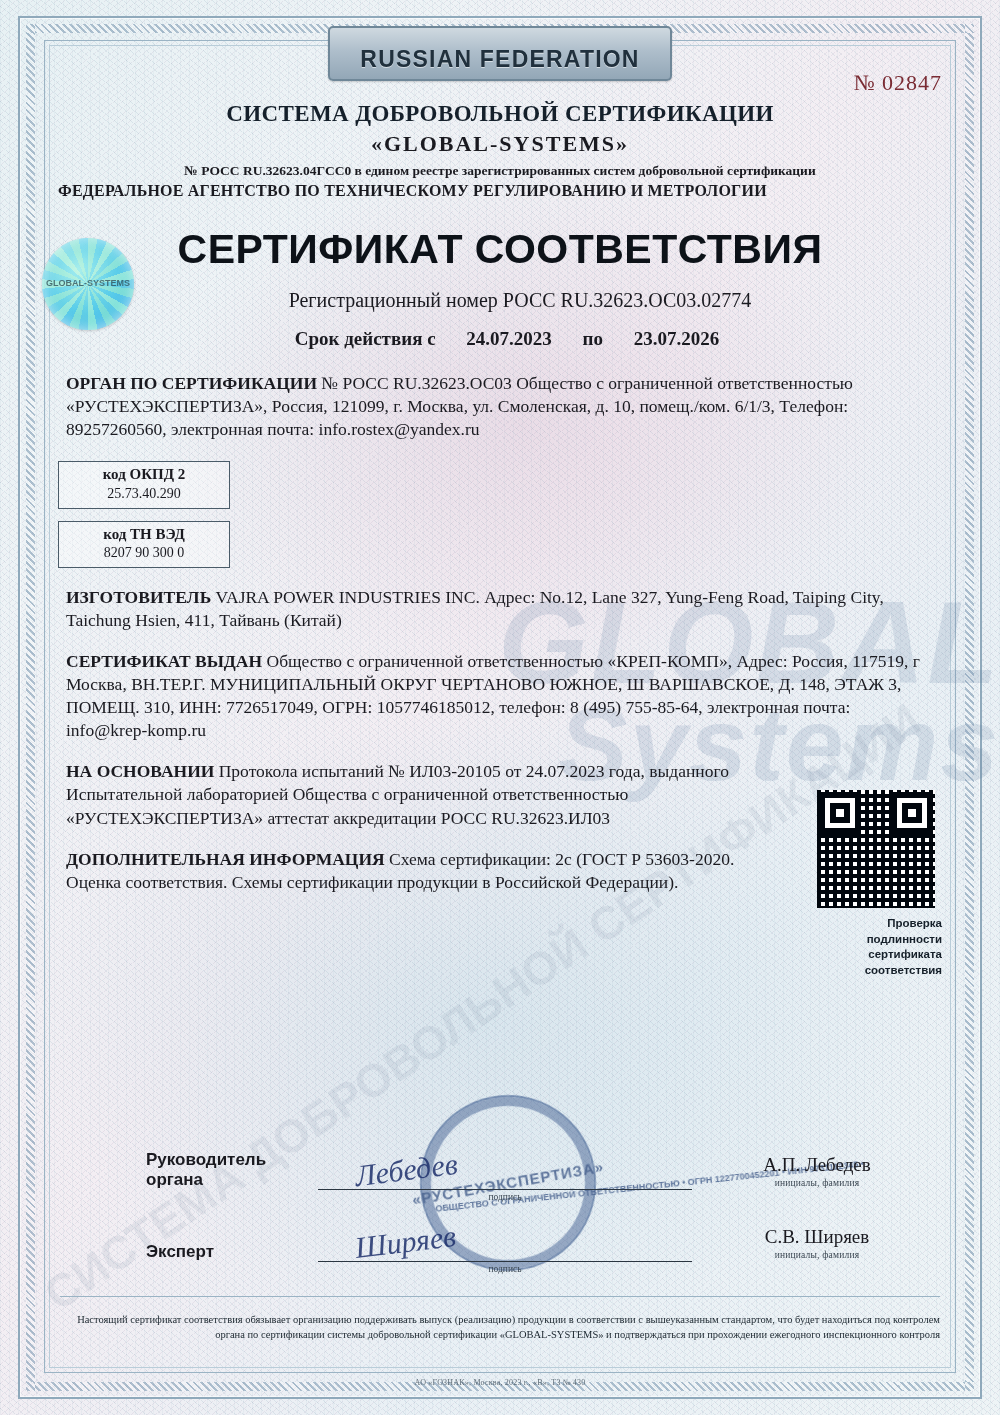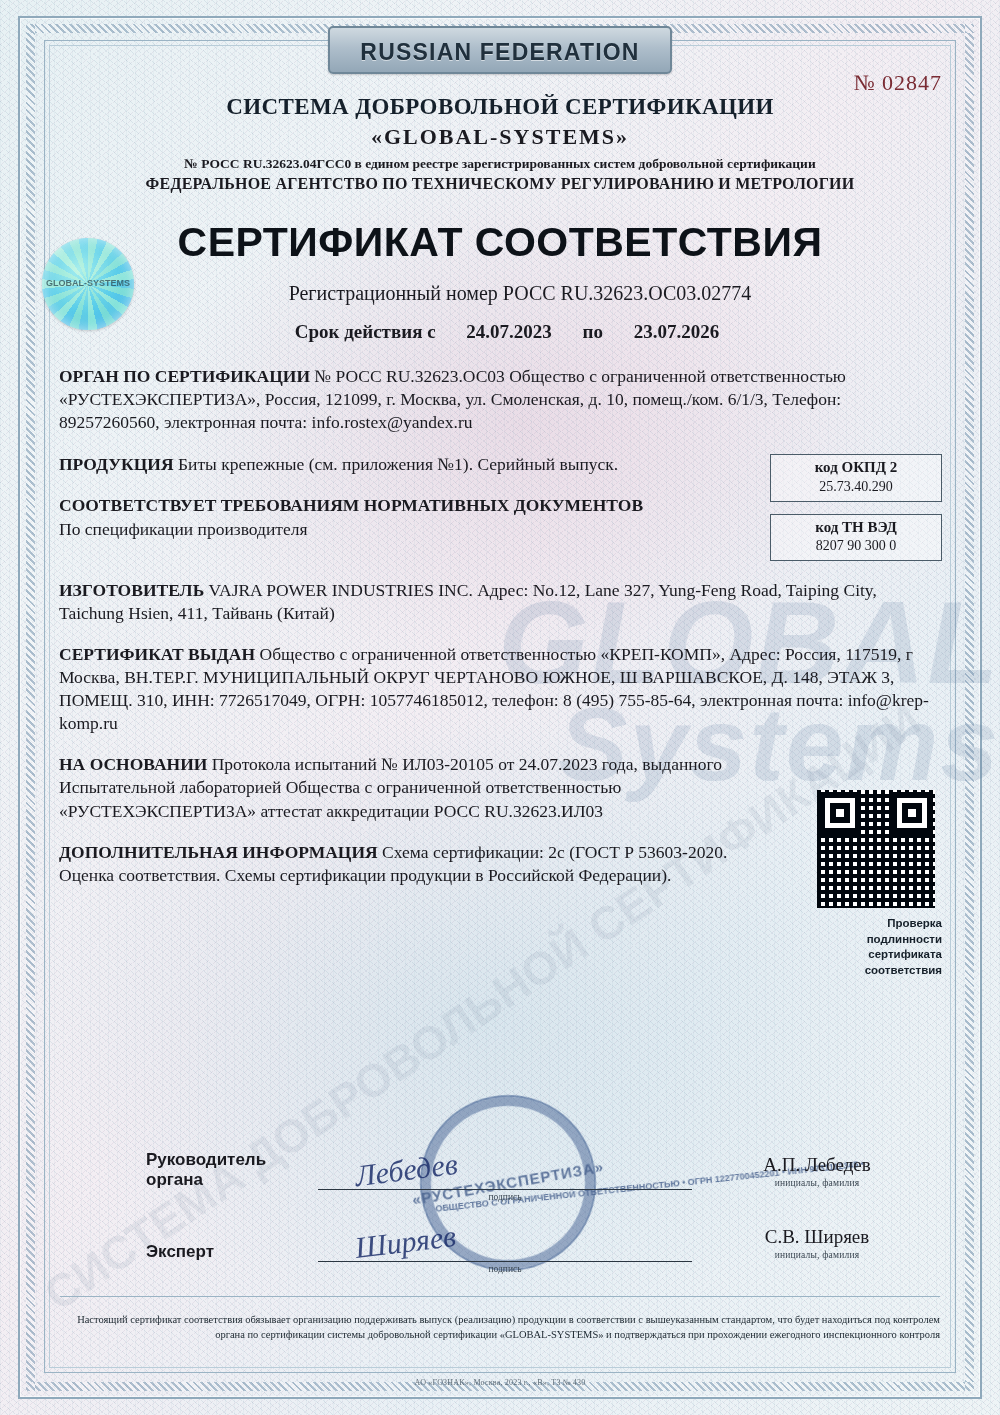--- a/index.html
+++ b/index.html
@@ -108,21 +108,21 @@
     left: 58px; right: 58px; top: 26px;
   }
 
   .rf-banner {
     width: 340px;
     margin: 0 auto;
     background: linear-gradient(180deg, #cfd9e0 0%, #aebecb 45%, #93a7b7 100%);
     border: 2px solid #6f8798;
     border-radius: 5px;
     text-align: center;
-    padding: 11px 0 6px;
+    padding: 18px 0 6px;
     box-shadow: 0 1px 2px rgba(0,0,0,0.18);
   }
   .rf-banner span {
     font-family: "Liberation Sans", sans-serif;
     font-weight: 700;
     font-size: 23px;
     letter-spacing: 1.2px;
     color: #20303d;
     text-shadow: 0 1px 0 rgba(255,255,255,0.55);
   }
@@ -154,21 +154,20 @@
     font-size: 22px;
     letter-spacing: 2px;
   }
   .sys-reg {
     text-align: center;
     margin-top: 6px;
     font-size: 13.5px;
     font-weight: 700;
   }
   .sys-agency {
-    text-align: center;
     margin-top: 3px;
     font-size: 16px;
     font-weight: 700;
     letter-spacing: 0.2px;
   }
 
   .main-title {
     text-align: center;
     margin-top: 26px;
     font-family: "Liberation Sans", sans-serif;
@@ -217,21 +216,21 @@
     font-size: 9px;
     font-weight: 700;
     color: rgba(30,60,70,0.75);
     text-align: center;
     line-height: 1.1;
   }
 
   .body-block { margin-top: 22px; font-size: 17.5px; line-height: 1.32; }
   .body-block .lbl { font-weight: 700; }
   .sec { margin-top: 18px; }
-  .sec p { margin: 1px; }
+  .sec p { margin: 8px; }
 
   .prod-row { display: flex; align-items: flex-start; }
   .prod-left { flex: 1 1 auto; padding-right: 14px; }
   .codes { width: 172px; flex: 0 0 auto; margin-top: 2px; }
   .code-box {
     border: 1.5px solid #4a5b68;
     text-align: center;
     padding: 3px 4px 4px;
     background: rgba(255,255,255,0.35);
   }
@@ -437,28 +436,20 @@
     </div>
 
     <div class="body-block">
 
       <div class="sec">
         <p><span class="lbl">ОРГАН ПО СЕРТИФИКАЦИИ</span>
         <span>№ РОСС RU.32623.ОС03 Общество с ограниченной ответственностью «РУСТЕХЭКСПЕРТИЗА», Россия, 121099, г. Москва, ул. Смоленская, д. 10, помещ./ком. 6/1/3, Телефон: 89257260560, электронная почта: info.rostex@yandex.ru</span></p>
       </div>
 
       <div class="sec prod-row">
-        <div class="prod-left">
-          <p>
-            <span class="lbl">ПРОДУКЦИЯ</span>
-            <span>Биты крепежные (см. приложения №1). Серийный выпуск.</span>
-          </p>
-          <p style="margin-top:18px" class="lbl">СООТВЕТСТВУЕТ ТРЕБОВАНИЯМ НОРМАТИВНЫХ ДОКУМЕНТОВ</p>
-          <p>По спецификации производителя</p>
-        </div>
         <div class="codes">
           <div class="code-box">
             <div class="ct">код ОКПД 2</div>
             <div class="cv">25.73.40.290</div>
           </div>
           <div class="code-box">
             <div class="ct">код ТН ВЭД</div>
             <div class="cv">8207 90 300 0</div>
           </div>
         </div>

